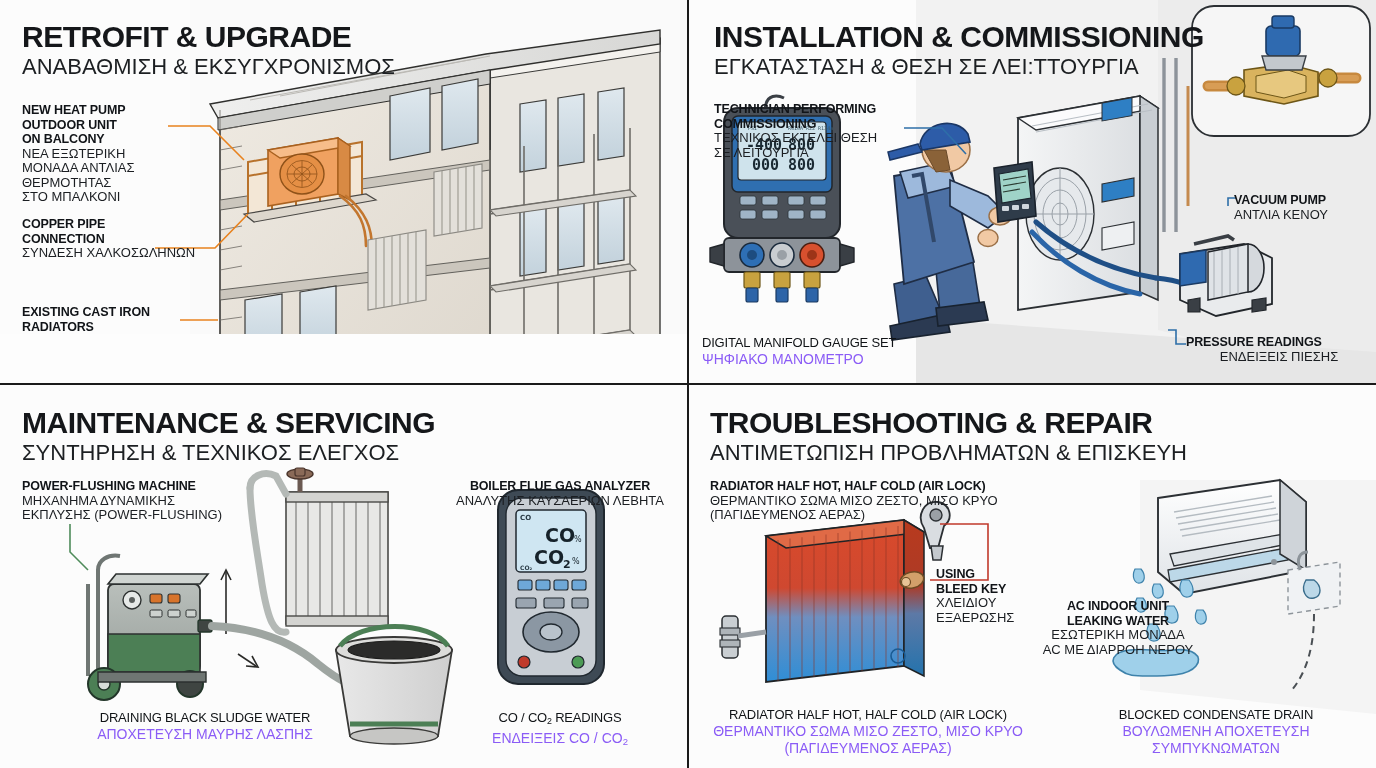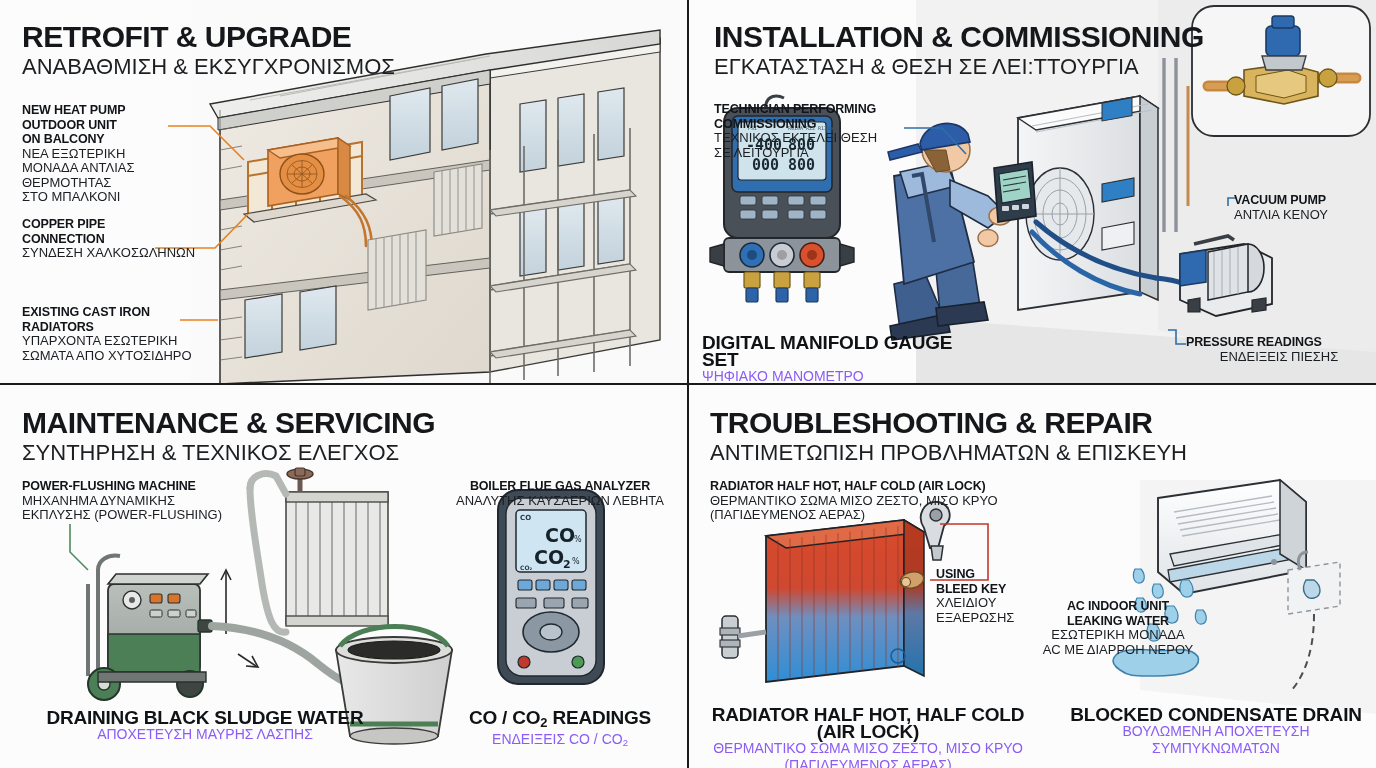--- a/index.html
+++ b/index.html
@@ -6,21 +6,21 @@
   body {
     width: 1376px; height: 768px;
     font-family: "Liberation Sans", sans-serif;
     background: #ffffff;
     overflow: hidden;
     position: relative;
   }
   #poster { position: relative; width: 1376px; height: 768px; background: #fdfdfd; }
 
   .quad { position: absolute; overflow: hidden; background: #fcfcfc; }
-  .q1 { left: 0;   top: 0;   width: 688px; height: 384px; }
+  .q1 { left: 0;   top: 0;   width: 688px; height: 334px; }
   .q2 { left: 688px; top: 0; width: 688px; height: 384px; }
   .q3 { left: 0;   top: 384px; width: 688px; height: 384px; }
   .q4 { left: 688px; top: 384px; width: 688px; height: 384px; }
 
   .divider-v { position: absolute; left: 687px; top: 0; width: 2px; height: 768px; background: #1a1a1a; z-index: 40; }
   .divider-h { position: absolute; left: 0; top: 383px; width: 1376px; height: 2px; background: #1a1a1a; z-index: 40; }
 
   .title-en {
     position: absolute;
     font-weight: bold;
@@ -36,21 +36,21 @@
     white-space: nowrap;
     letter-spacing: 0px;
   }
 
   .lbl { position: absolute; }
   .lbl .en { font-weight: bold; font-size: 12.5px; color: #111418; line-height: 14.5px; letter-spacing: -0.15px; }
   .lbl .gr { font-size: 13px; color: #1b1e22; line-height: 14.5px; }
   .lbl.ctr { text-align: center; }
 
   .cap { position: absolute; text-align: center; }
-  .cap .en { font-weight: bold; font-size: 19px; color: #101316; line-height: 17px; letter-spacing: -0.2px; }
+  .cap .en { font-weight: normal; font-size: 13px; color: #101316; line-height: 17px; letter-spacing: -0.2px; }
   .cap .gr { font-size: 14px; color: #8b5cf6; line-height: 17px; }
 
   svg { display: block; }
   .leader { position: absolute; pointer-events: none; }
   sub { font-size: 0.68em; vertical-align: -0.25em; }
 </style>
 </head>
 <body>
 
 <div id="poster">

